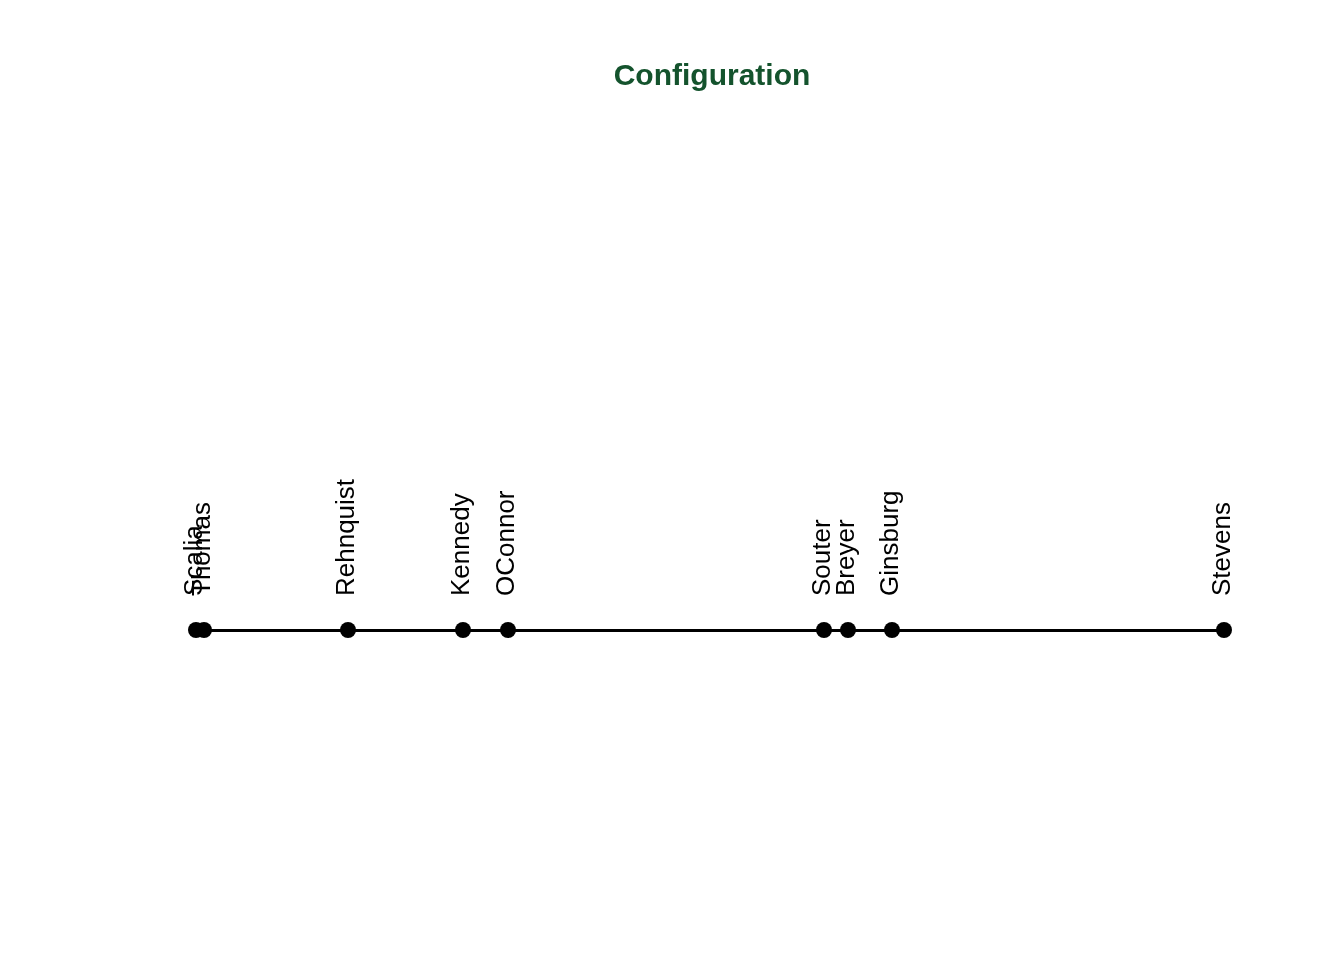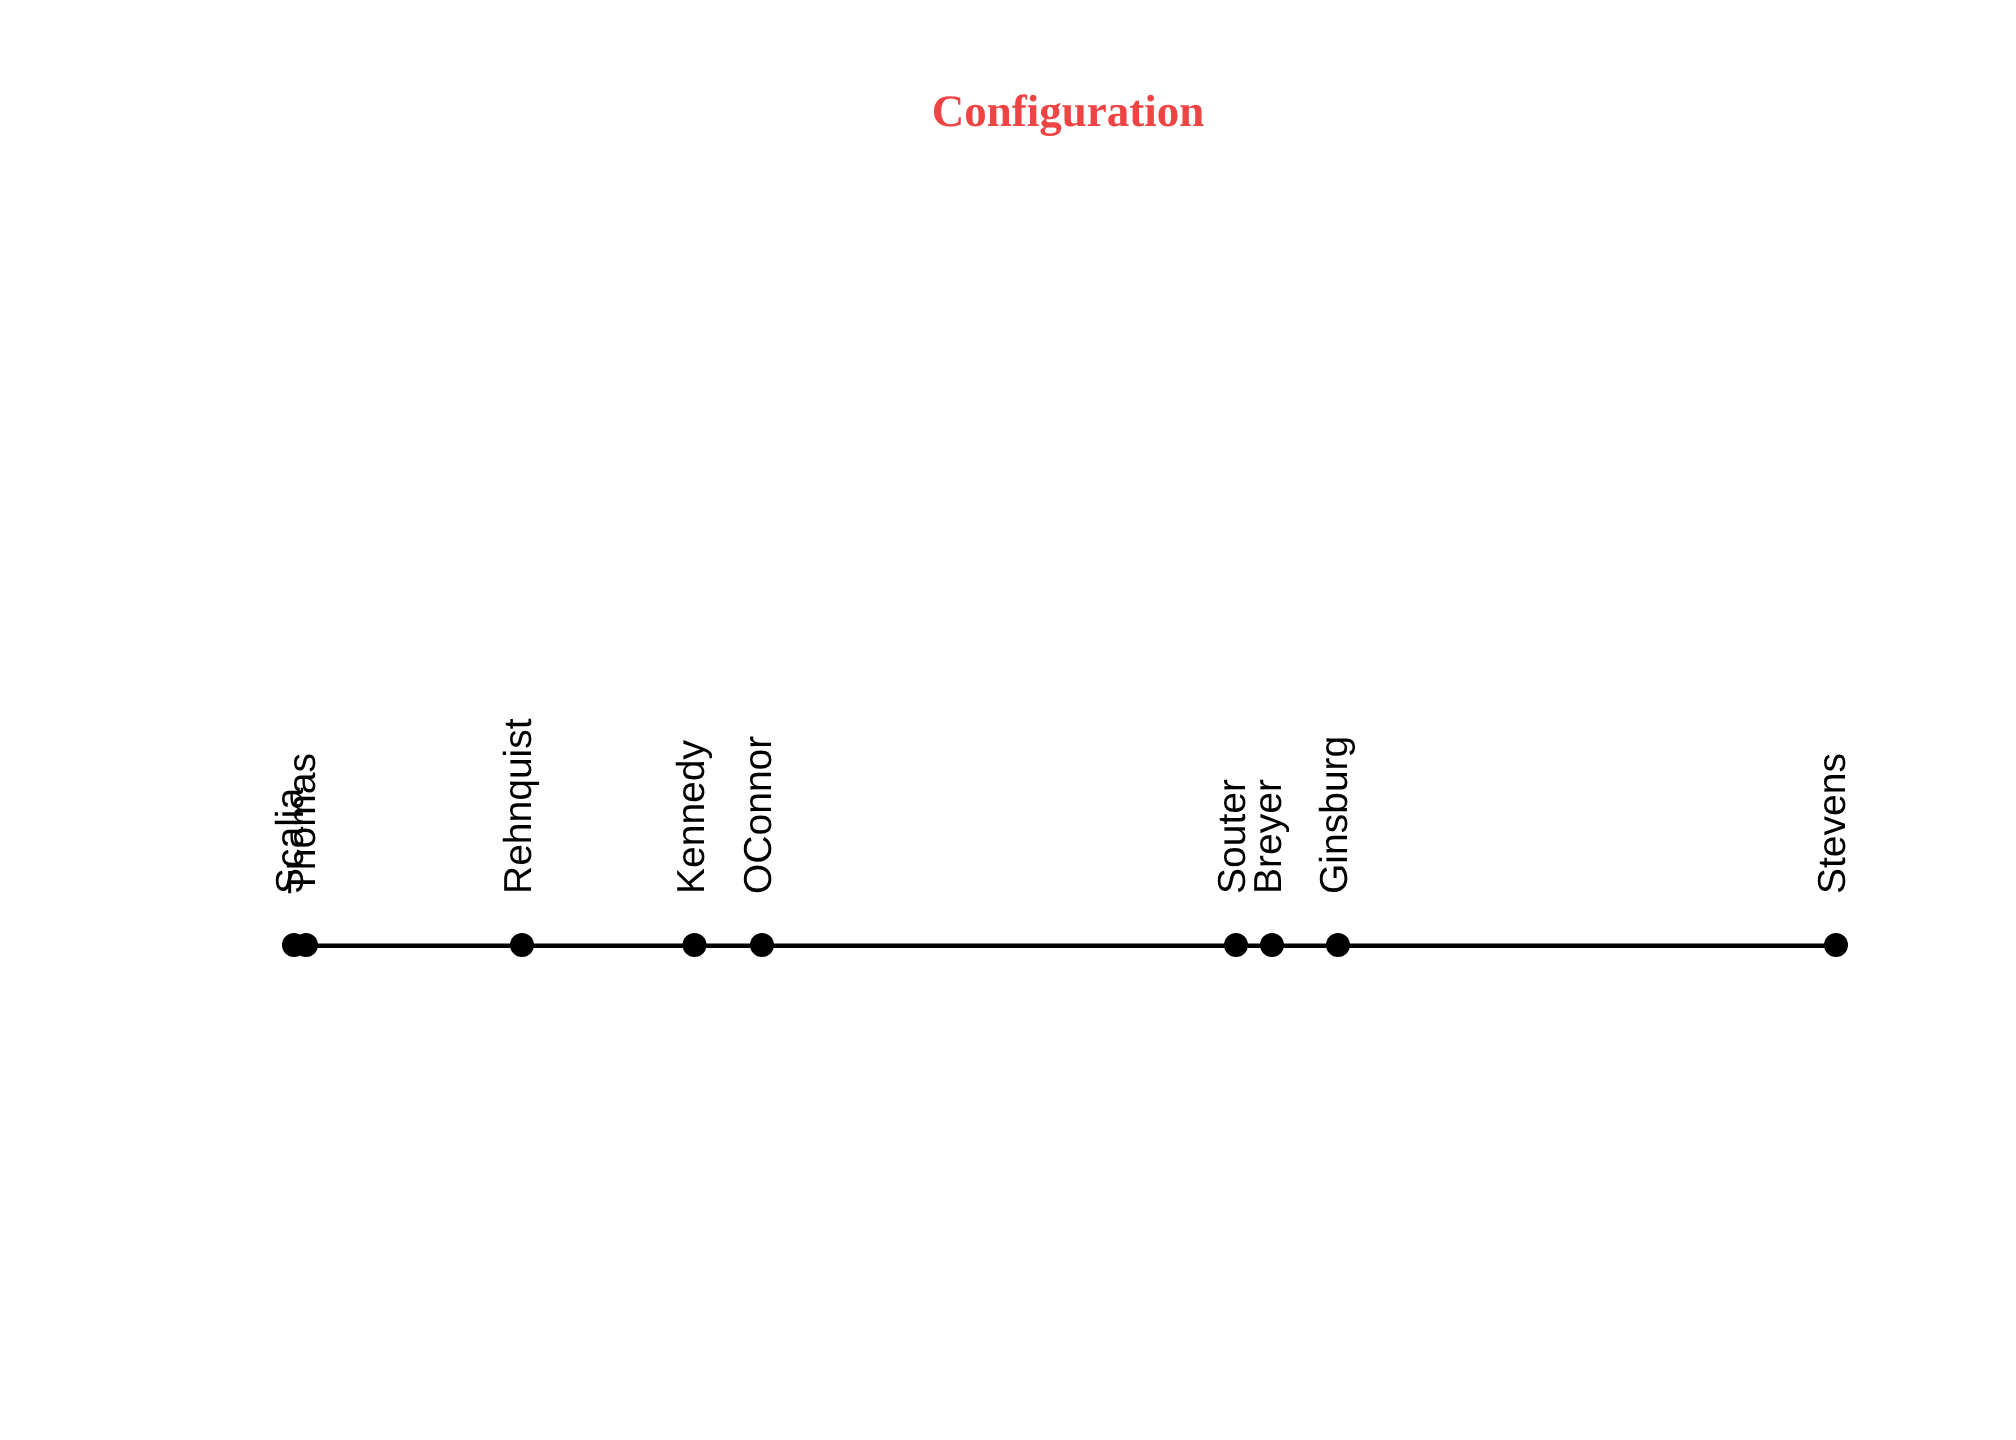--- a/index.html
+++ b/index.html
@@ -20,23 +20,23 @@
     overflow: hidden;
   }
   
   #title-shift {
     position: absolute;
     left: 712px;
     top: 58px;
     transform: translateX(-50%);
     font-size: 30px;
     font-weight: bold;
-    color: #ef4444;
+    color: #14532d;
     white-space: nowrap;
-    font-family: Liberation Serif, serif;
+    font-family: Liberation Sans, sans-serif;
   }
   #axis-line {
     position: absolute;
     background: #000000;
     height: 3px;
   }
   .point {
     position: absolute;
     width: 16px;
     height: 16px;

